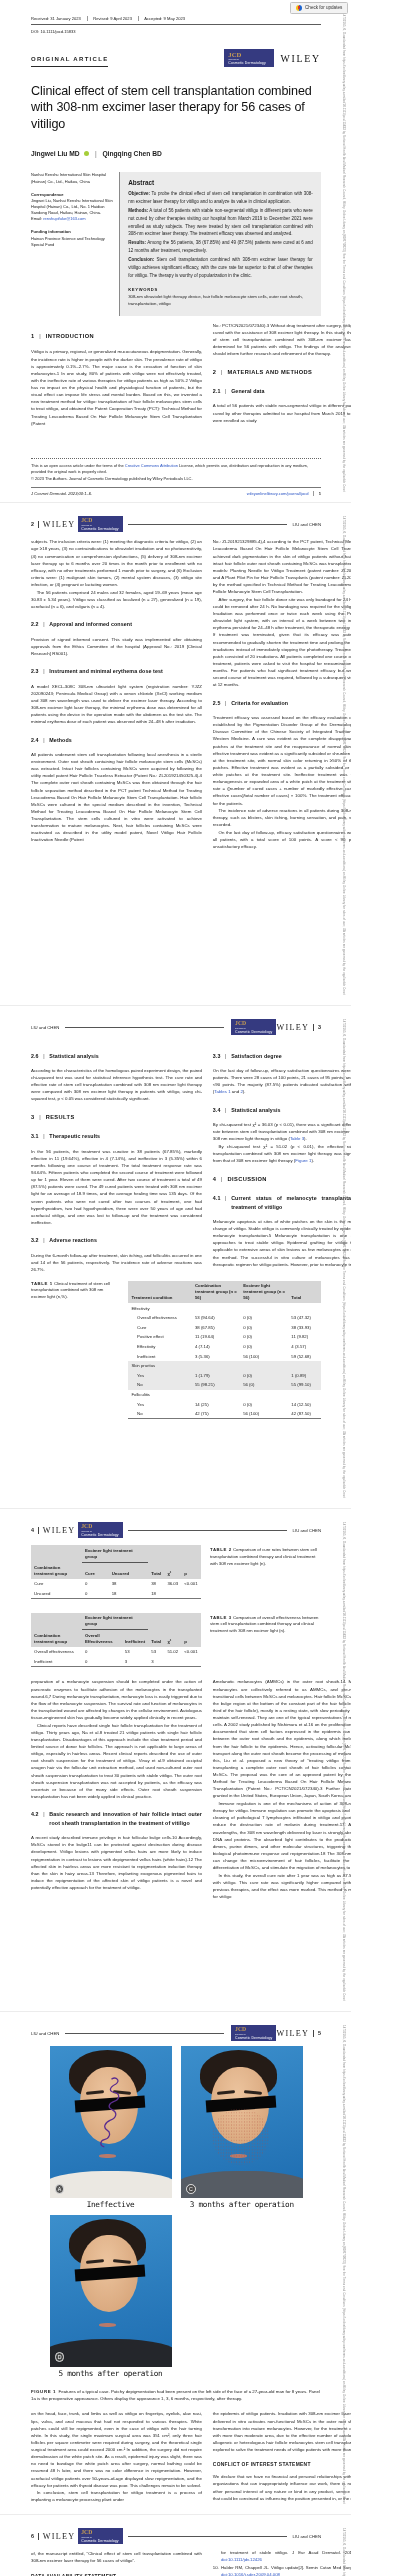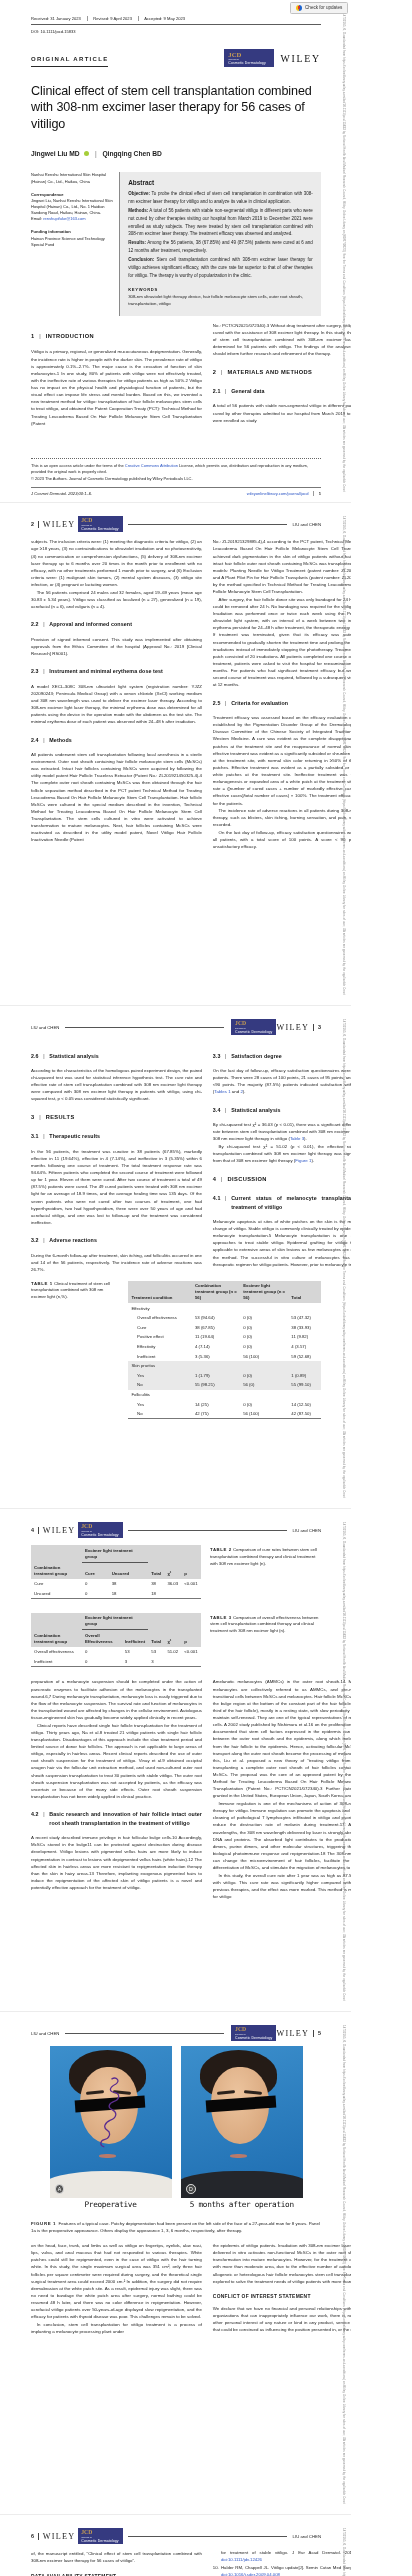--- a/index.html
+++ b/index.html
@@ -549,21 +549,35 @@
           <div class="brow brl"></div>
             <div class="brow brr"></div>
           <div class="censor"></div>
           <div class="mouth"></div>
           <svg class="scrib" viewBox="0 0 72 150">
               <path d="M34 6 c10 -6 18 4 8 10 c-12 6 -14 14 -2 16 c12 3 10 14 -2 18 c-10 4 -12 12 -2 16 c10 5 8 16 -4 20 c-10 4 -16 14 -6 20 c8 5 4 16 -6 18 c-8 2 -10 12 0 14" fill="none" stroke="#5b2d8f" stroke-width="2.5"></path>
             </svg>
           <div class="shirt shA"></div>
           <div class="badge-l">A</div>
         </div>
-        <div class="ph-label">Preoperative</div>
+        <div class="ph-label">Ineffective</div>
+      </div>
+      <div>
+        <div class="ph">
+          <div class="hair"></div>
+            <div class="face"></div>
+          <div class="brow brl"></div>
+            <div class="brow brr"></div>
+          <div class="censor"></div>
+          <div class="mouth"></div>
+          <div class="mottle" style="opacity:.55"></div>
+          <div class="shirt shC"></div>
+          <div class="badge-l">C</div>
+        </div>
+        <div class="ph-label">3 months after operation</div>
       </div>
       <div>
         <div class="ph">
           <div class="hair"></div>
             <div class="face"></div>
           <div class="brow brl"></div>
             <div class="brow brr"></div>
           <div class="censor"></div>
           <div class="mouth"></div>
           <div class="shirt shD"></div>

